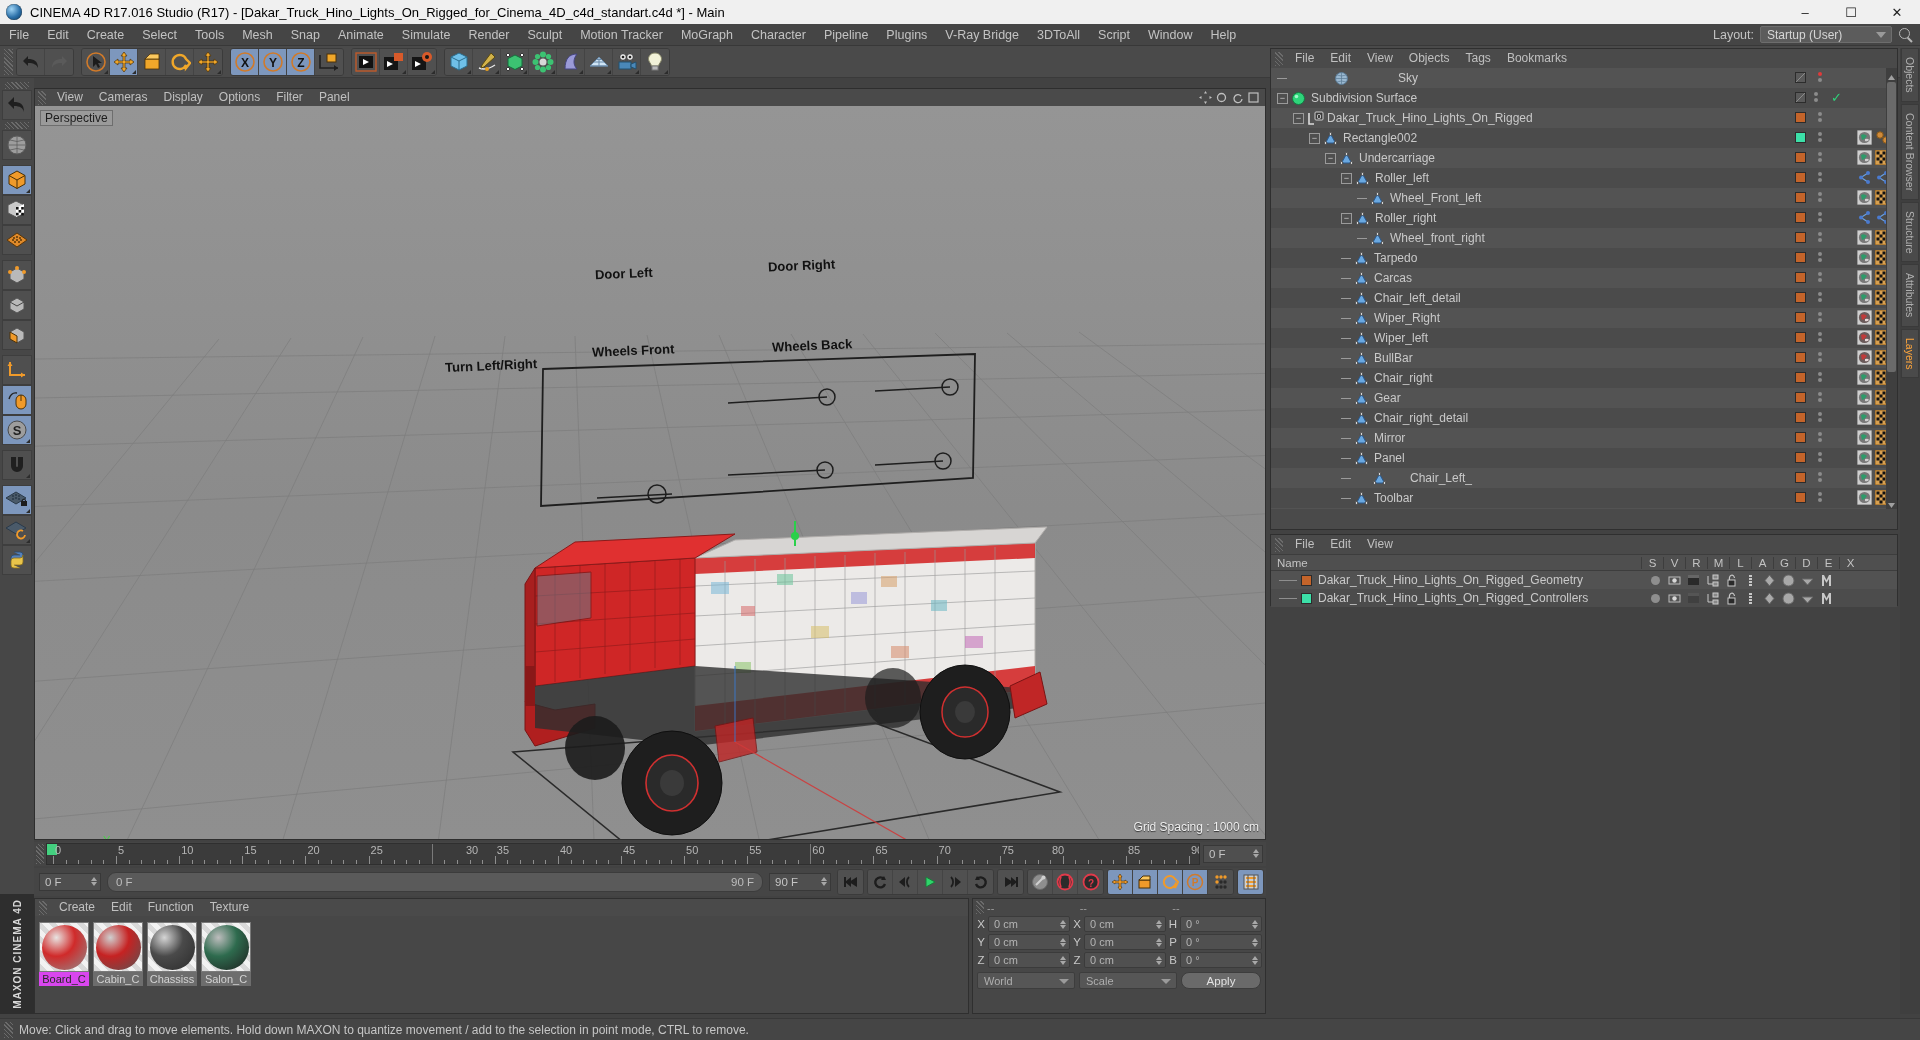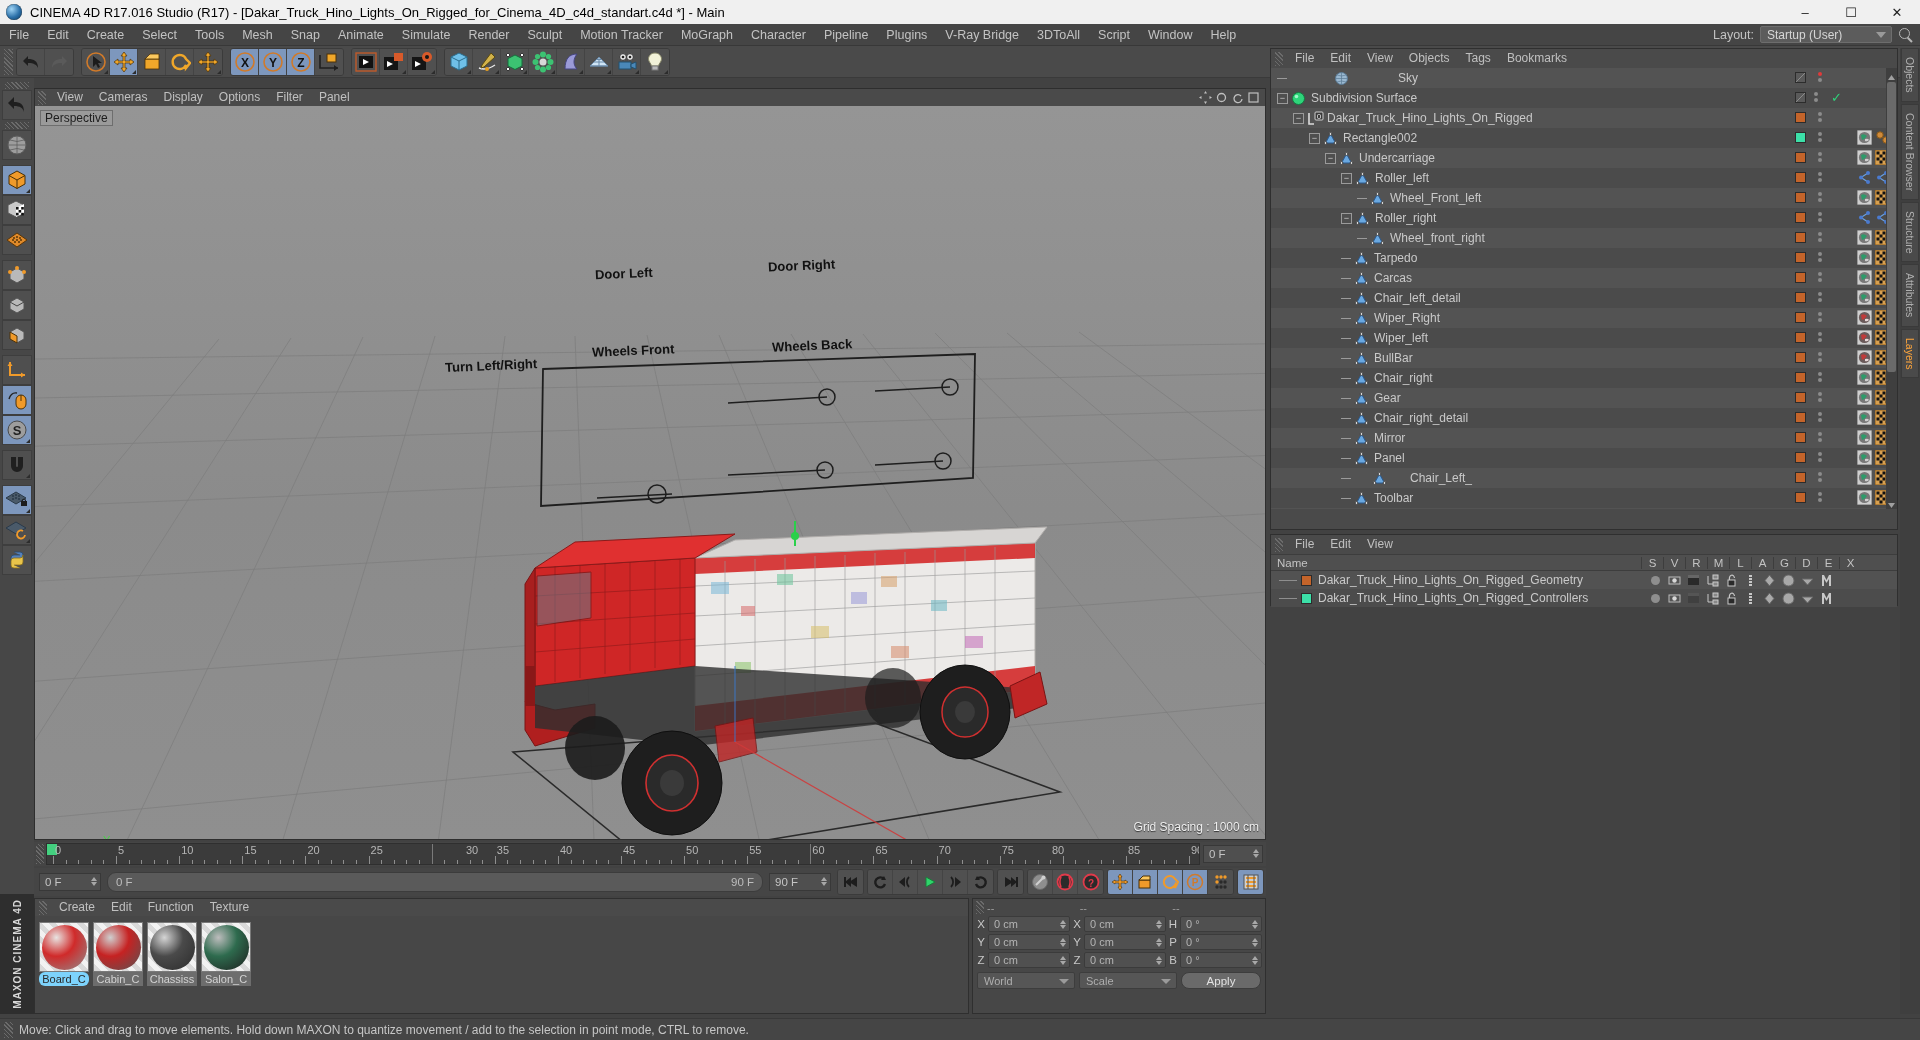--- a/index.html
+++ b/index.html
@@ -115,21 +115,21 @@
      border:1px solid #2f2f2f; }
   .mm-menubar { height:17px; background:#4a4a4a; display:flex; align-items:center; }
   .mm-menubar .mi { padding:0 8px; font-size:12px; line-height:17px; color:#c0c0c0; }
   .mm-body { display:flex; padding:6px 4px; gap:4px; }
   .matitem { width:50px; }
   .matsphere { width:50px; height:50px; border:1px solid #7a7a7a;
      background:repeating-linear-gradient(45deg,#d9d9d9 0 5px,#f2f2f2 5px 10px); position:relative; }
   .matsphere .ball { position:absolute; left:2px; top:2px; width:45px; height:45px; border-radius:50%; }
   .matlabel { font-size:11px; text-align:center; color:#d2d2d2; background:#6d6d6d;
      white-space:nowrap; overflow:hidden; line-height:14px; }
-  .matlabel.sel { background:#7dd3fc; color:#2a2a2a;border-radius:6px; }
+  .matlabel.sel { background:#d946ef; color:#2a2a2a; }
 
   
   .coordmgr { position:absolute; left:972px; top:898px; width:294px; height:116px;
      background:#474747; border:1px solid #2f2f2f; }
   .cm-head { height:17px; display:flex; align-items:center; font-size:11px; color:#9d9d9d; }
   .cm-head .cgrip { width:8px; height:13px; margin:0 3px;
      background:repeating-linear-gradient(45deg,#6b6b6b 0 1px,transparent 1px 3px); }
   .cm-head span { flex:1; text-align:left; }
   .cm-rows { padding:0 3px; }
   .cm-row { display:flex; align-items:center; gap:2px; margin-bottom:2px; }

